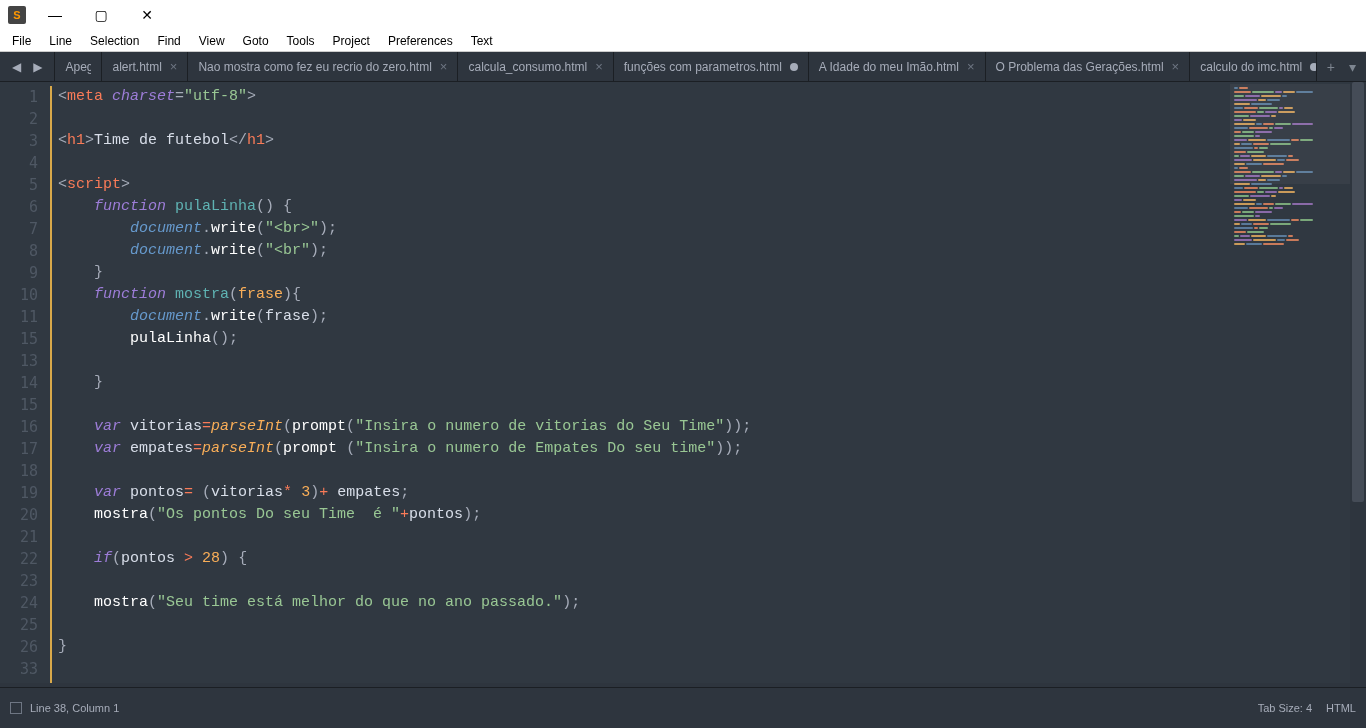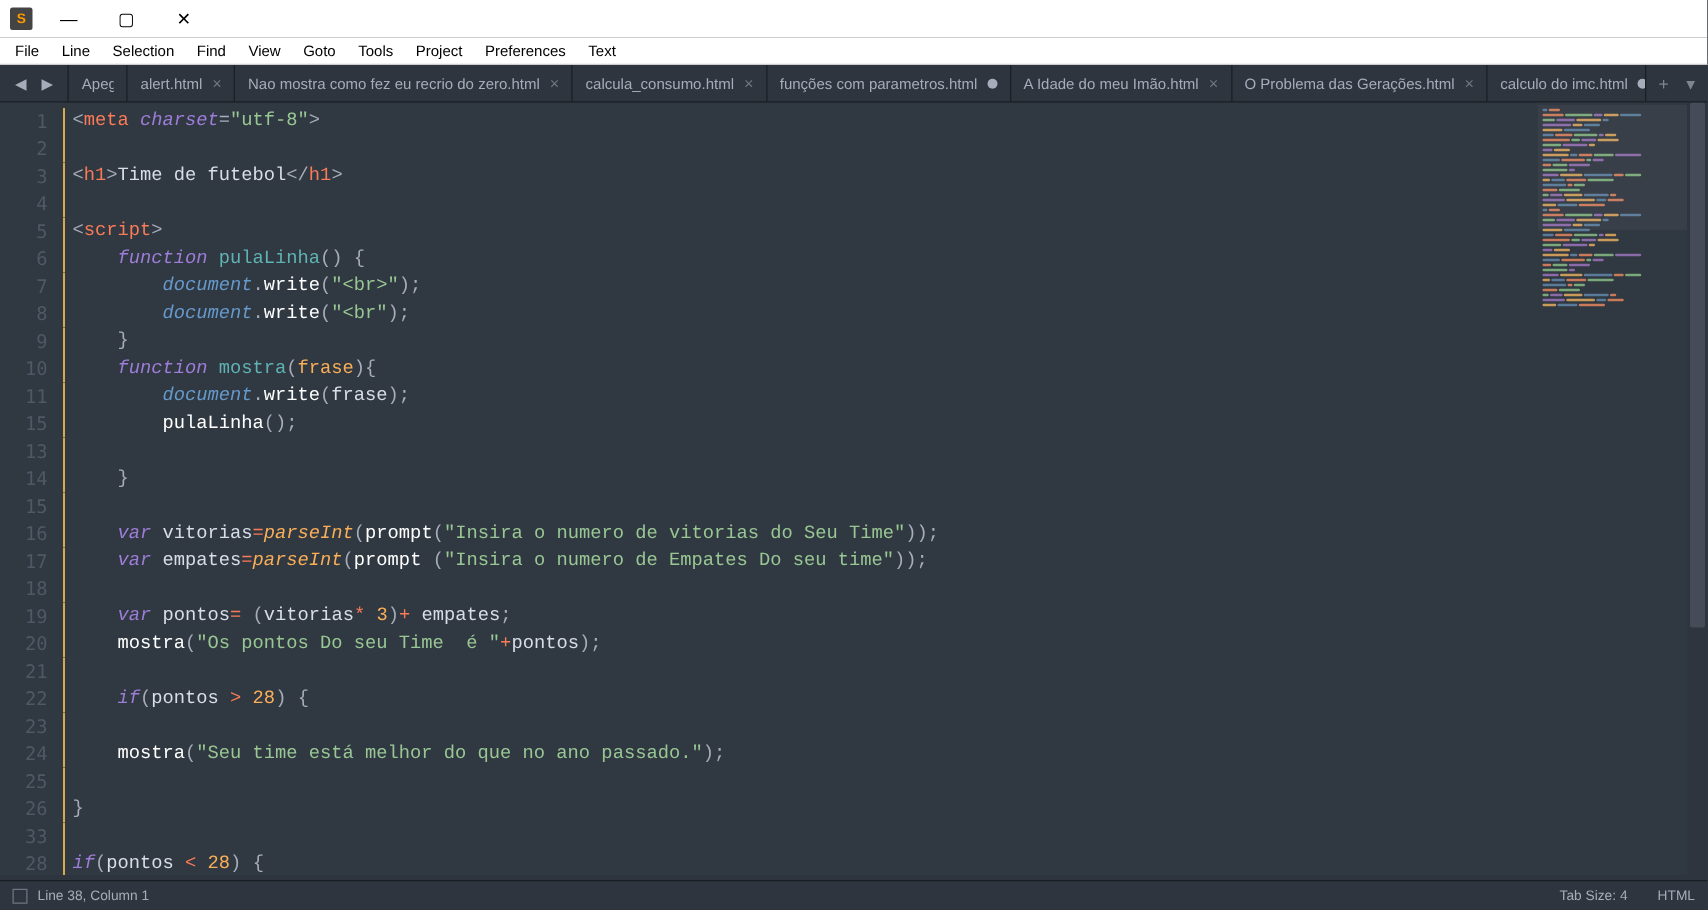--- a/index.html
+++ b/index.html
@@ -38,24 +38,24 @@
 .t-punc { color: #a6acb9; }
 .t-op { color: #f97b58; }
 .t-param { color: #f9ae58; }
 .minimap { width: 120px; background: #303841; position: relative; padding: 4px 2px; font-size: 2px; line-height: 3px; font-family: monospace; overflow: hidden; color: #555c66;}
 .minimap-viewport { position: absolute; top: 2px; left: 0; right: 0; height: 100px; background: rgba(255,255,255,0.04); }
 .minimap-line { height: 3px; margin: 1px 0; display: flex; gap: 1px; padding-left: 2px;}
 .minimap-line span { display: inline-block; height: 2px; border-radius: 1px;}
 .scrollbar-v { width: 16px; background: #2e353e; position: relative;}
 .scrollbar-thumb { position: absolute; top: 0; left: 2px; right: 2px; height: 420px; background: #454c57; border-radius: 2px;}
 .scrollbar-h-area { height: 4px; background: #2e353e; }
-.statusbar { height: 24px; background: #2e353e; display: flex; align-items: center; padding: 10px 10px; font-size: 11px; color: #a6acb9; border-top: 1px solid #1b1f24;}
+.statusbar { height: 41px; background: #2e353e; display: flex; align-items: center; padding: 10px 10px; font-size: 11px; color: #a6acb9; border-top: 1px solid #1b1f24;}
 .statusbar .sb-left { display: flex; align-items: center; gap: 8px; flex: 1;}
 .statusbar .sb-icon { width: 12px; height: 12px; border: 1px solid #6e7683; display: inline-block;}
-.statusbar .sb-right { display: flex; align-items: center; gap: 24px;}
+.statusbar .sb-right { display: flex; align-items: center; gap: 14px;}
 </style>
 </head>
 <body>
 
 <div class="titlebar">
   <div class="app-icon">S</div>
   <div class="win-btns">
     <div class="win-btn">—</div>
     <div class="win-btn">▢</div>
     <div class="win-btn close">✕</div>

